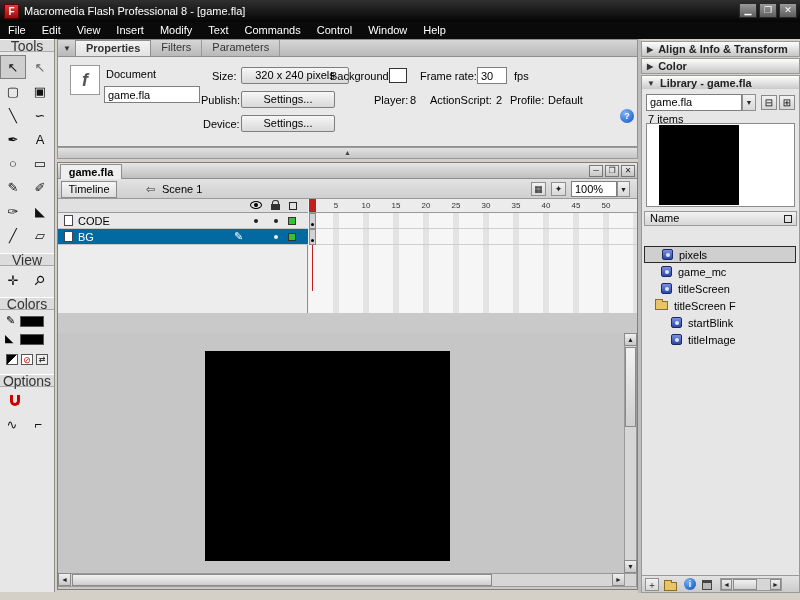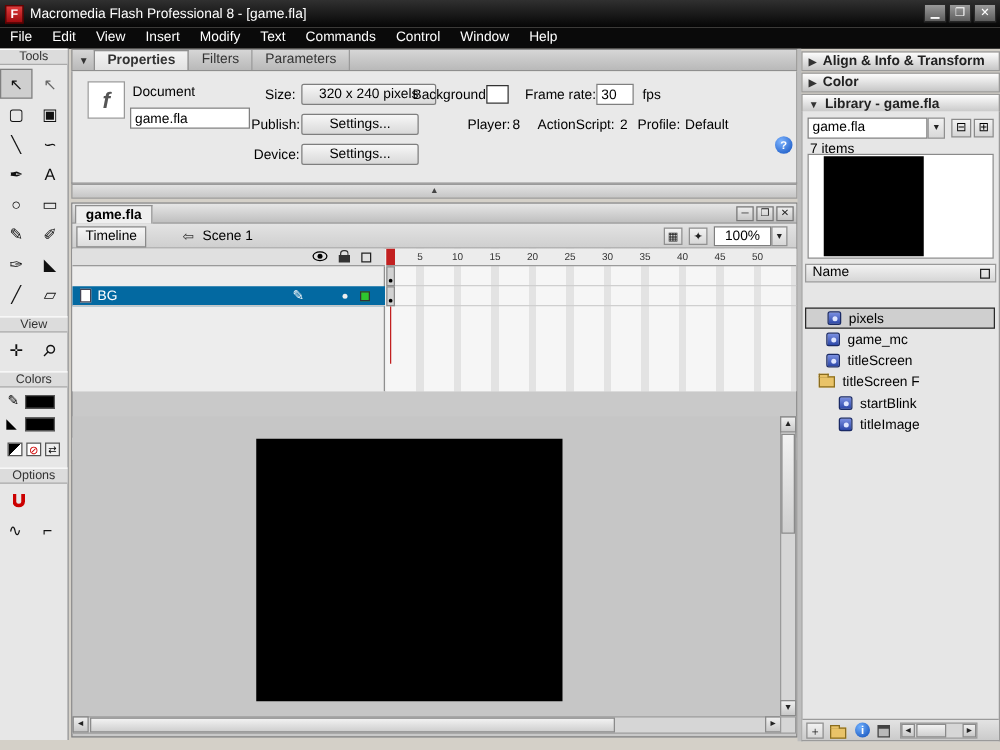--- a/index.html
+++ b/index.html
@@ -16,21 +16,21 @@
   .menu-item{padding:0 8px;font-size:11px;line-height:17px}
   .phead{height:16px;background:linear-gradient(#FDFDFD,#C6C6C6);border:1px solid #9a9a9a;display:flex;align-items:center;gap:5px;padding:0 5px;font-weight:bold;font-size:11px;color:#222}
   .tri{font-size:8px;color:#333}
   .btn{position:absolute;background:linear-gradient(#F7F7F7,#D9D9D9);border:1px solid #7e7e7e;font-size:11px;text-align:center;line-height:15px;border-radius:2px;cursor:default}
   .inp{position:absolute;background:#fff;border:1px solid #7f7f7f;font-size:11px;padding:0 3px}
   .scroll{background:#D6D6D6;border:1px solid #9a9a9a;position:absolute}
   .thumb{background:linear-gradient(#F2F2F2,#CFCFCF);border:1px solid #8a8a8a;position:absolute}
   .sarrow{position:absolute;width:13px;height:13px;background:linear-gradient(#F0F0F0,#C8C8C8);border:1px solid #8a8a8a;font-size:7px;text-align:center;line-height:12px;color:#222}
   
   #toolsPanel{position:absolute;left:0;top:39px;width:55px;height:553px;background:#E7E7E7;border-right:1px solid #8f8f8f}
-  .sect{height:13px;background:#DCDCDC;border-top:1px solid #fff;border-bottom:1px solid #aaa;font-size:10px;color:#333;text-align:center;line-height:12px}
+  .sect{height:13px;background:#DCDCDC;border-top:1px solid #fff;border-bottom:1px solid #aaa;font-size:14px;color:#333;text-align:center;line-height:12px}
   .tool-grid{display:grid;grid-template-columns:27px 27px;justify-content:center}
   .tool-cell{width:26px;height:24px;display:flex;align-items:center;justify-content:center;font-size:13px;color:#111}
   .tool-cell.sel{background:#cfcfcf;border:1px solid #808080}
   .swatch{position:absolute;border:1px solid #555}
   .i-magnet{width:10px;height:11px;border:3px solid #c00;border-top:none;border-radius:0 0 6px 6px}
   
   #propTabs{position:absolute;left:57px;top:39px;width:581px;height:18px;background:linear-gradient(#D6D6D6,#B9B9B9);border:1px solid #8f8f8f;display:flex;align-items:flex-end}
   .ptab{height:16px;line-height:15px;padding:0 10px;font-size:11px;color:#333;border-right:1px solid #9a9a9a}
   .ptab.active{background:linear-gradient(#F4F4F4,#E2E2E2);border:1px solid #8f8f8f;border-bottom:none;font-weight:bold}
   #propBody{position:absolute;left:57px;top:57px;width:581px;height:90px;background:#E9E9E9;border:1px solid #8f8f8f;border-top:none}
@@ -196,30 +196,37 @@
         <div class="dwbtn">❐</div>
         <div class="dwbtn">✕</div>
       </div>
     </div>
     <div id="docBar">
       <div class="tltab">Timeline</div>
       <span style="position:absolute;left:88px;top:4px;font-size:11px;color:#333">⇦</span>
       <span class="lbl b" style="left:104px;top:4px">Scene 1</span>
       <div class="tbi" style="left:473px">▦</div>
       <div class="tbi" style="left:493px">✦</div>
-      <div class="inp" style="left:513px;top:2px;width:46px;height:16px;text-align:center;line-height:14px">100%</div>
+      <div class="inp" style="left:513px;top:2px;width:46px;height:16px;text-align:left;line-height:14px">100%</div>
       <div class="tbi" style="left:559px;top:2px;width:13px;height:16px;font-size:7px;line-height:15px">▼</div>
     </div>
 
     <div id="timeline">
       <div id="layers">
         <div id="layersHead">
           <span class="i-eye" style="left:192px;top:2px"></span>
           <span class="i-lock" style="left:213px"></span>
           <span class="i-outl" style="left:231px;top:3px"></span>
+        </div>
+        <div class="layer-row" style="top:14px">
+          <span class="i-page"></span>
+          <span>CODE</span>
+          <span class="dot" style="left:196px"></span>
+          <span class="dot" style="left:216px"></span>
+          <span class="csq" style="left:230px"></span>
         </div>
         <div class="layer-row sel" style="top:30px">
           <span class="i-page"></span>
           <span>BG</span>
           <span style="position:absolute;left:176px;top:1px;color:#fff;font-size:11px">✎</span>
           <span class="dot" style="left:216px"></span>
           <span class="csq" style="left:230px"></span>
         </div>
       </div>
       <div id="frames">

